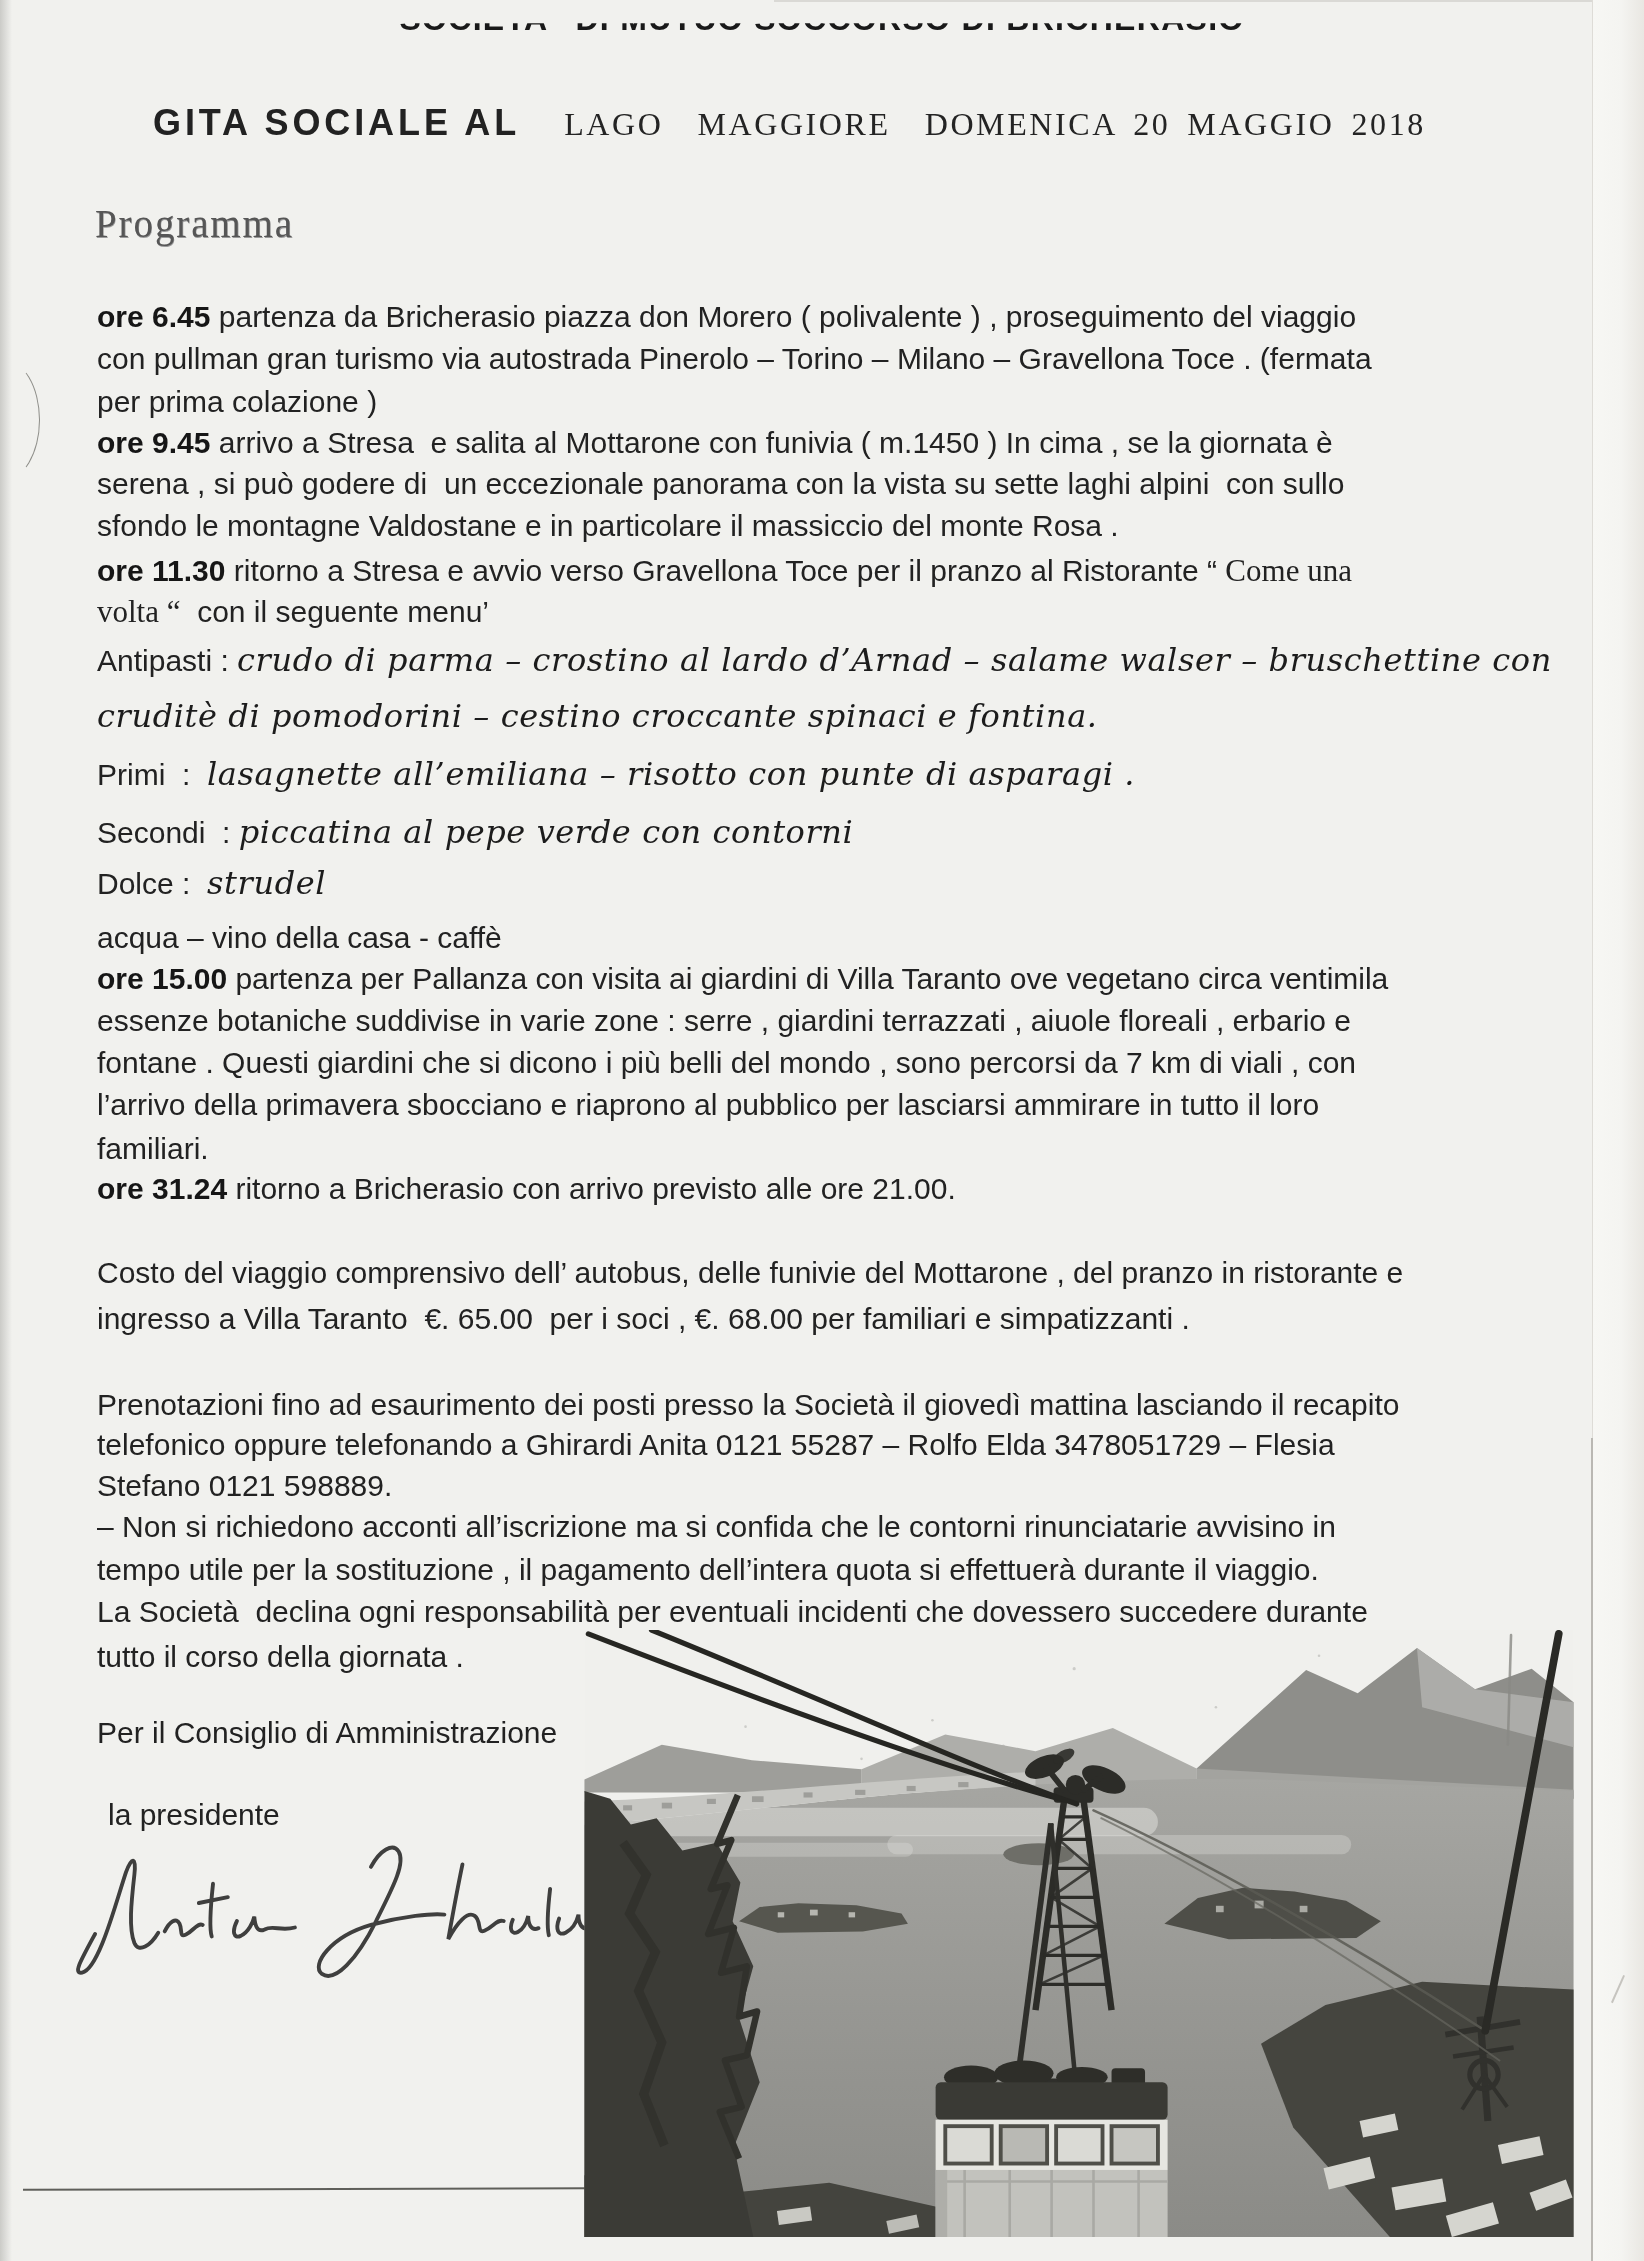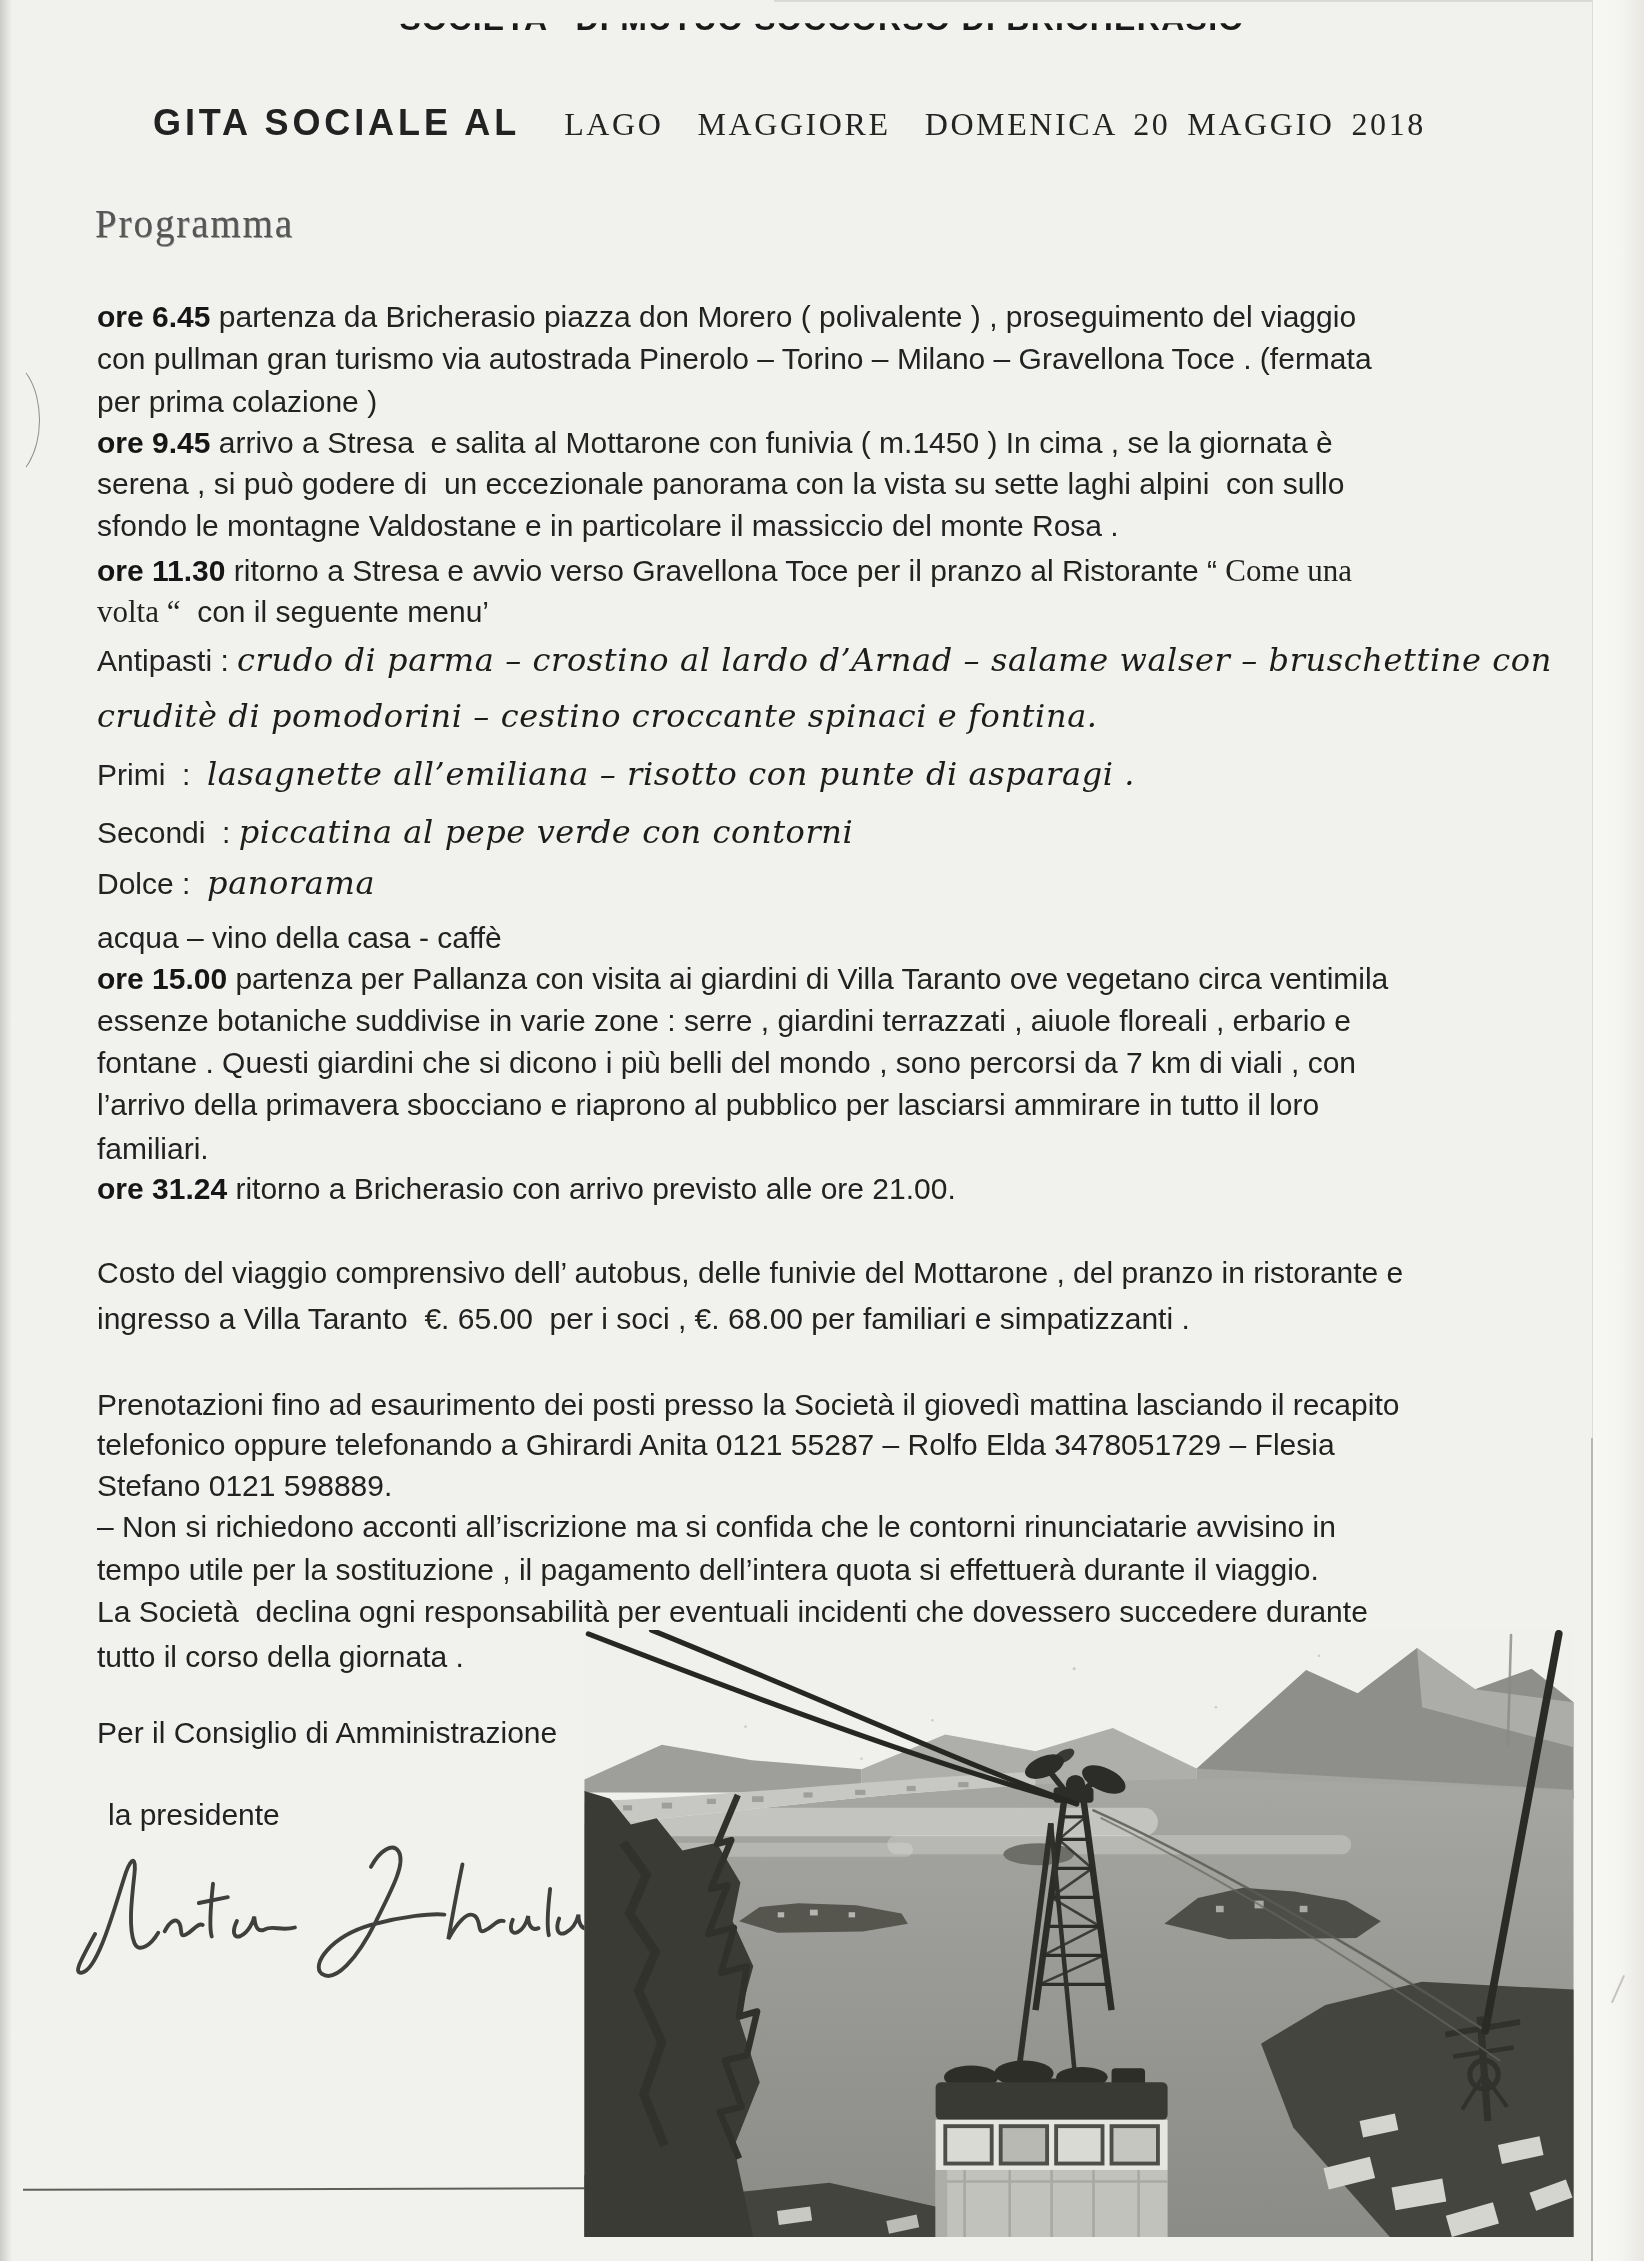--- a/index.html
+++ b/index.html
@@ -75,21 +75,21 @@
   <div class="line" style="top:385px"><span>per prima colazione )</span></div>
   <div class="line" style="top:426px"><span class="seg-b">ore 9.45</span><span> arrivo a Stresa  e salita al Mottarone con funivia ( m.1450 ) In cima , se la giornata è</span></div>
   <div class="line" style="top:467px"><span>serena , si può godere di  un eccezionale panorama con la vista su sette laghi alpini  con sullo</span></div>
   <div class="line" style="top:509px"><span>sfondo le montagne Valdostane e in particolare il massiccio del monte Rosa .</span></div>
   <div class="line" style="top:553px"><span class="seg-b">ore 11.30</span><span> ritorno a Stresa e avvio verso Gravellona Toce per il pranzo al Ristorante “ </span><span class="seg-sf">Come una</span></div>
   <div class="line" style="top:594px"><span class="seg-sf">volta “</span><span>  con il seguente menu’</span></div>
   <div class="line" style="top:642px"><span>Antipasti : </span><span class="seg-sc">crudo di parma – crostino al lardo d’Arnad – salame walser – bruschettine con</span></div>
   <div class="line" style="top:698px"><span class="seg-sc">cruditè di pomodorini – cestino croccante spinaci e fontina.</span></div>
   <div class="line" style="top:756px"><span>Primi  :  </span><span class="seg-sc">lasagnette all’emiliana – risotto con punte di asparagi .</span></div>
   <div class="line" style="top:814px"><span>Secondi  : </span><span class="seg-sc">piccatina al pepe verde con contorni</span></div>
-  <div class="line" style="top:865px"><span>Dolce :  </span><span class="seg-sc">panorama</span></div>
+  <div class="line" style="top:865px"><span>Dolce :  </span><span class="seg-sc">strudel</span></div>
   <div class="line" style="top:921px"><span>acqua – vino della casa - caffè</span></div>
   <div class="line" style="top:962px"><span class="seg-b">ore 15.00</span><span> partenza per Pallanza con visita ai giardini di Villa Taranto ove vegetano circa ventimila</span></div>
   <div class="line" style="top:1004px"><span>essenze botaniche suddivise in varie zone : serre , giardini terrazzati , aiuole floreali , erbario e</span></div>
   <div class="line" style="top:1046px"><span>fontane . Questi giardini che si dicono i più belli del mondo , sono percorsi da 7 km di viali , con</span></div>
   <div class="line" style="top:1088px"><span>l’arrivo della primavera sbocciano e riaprono al pubblico per lasciarsi ammirare in tutto il loro</span></div>
   <div class="line" style="top:1132px"><span>familiari.</span></div>
   <div class="line" style="top:1172px"><span class="seg-b">ore 31.24</span><span> ritorno a Bricherasio con arrivo previsto alle ore 21.00.</span></div>
   <div class="line" style="top:1256px"><span>Costo del viaggio comprensivo dell’ autobus, delle funivie del Mottarone , del pranzo in ristorante e</span></div>
   <div class="line" style="top:1302px"><span>ingresso a Villa Taranto  €. 65.00  per i soci , €. 68.00 per familiari e simpatizzanti .</span></div>
   <div class="line" style="top:1388px"><span>Prenotazioni fino ad esaurimento dei posti presso la Società il giovedì mattina lasciando il recapito</span></div>

